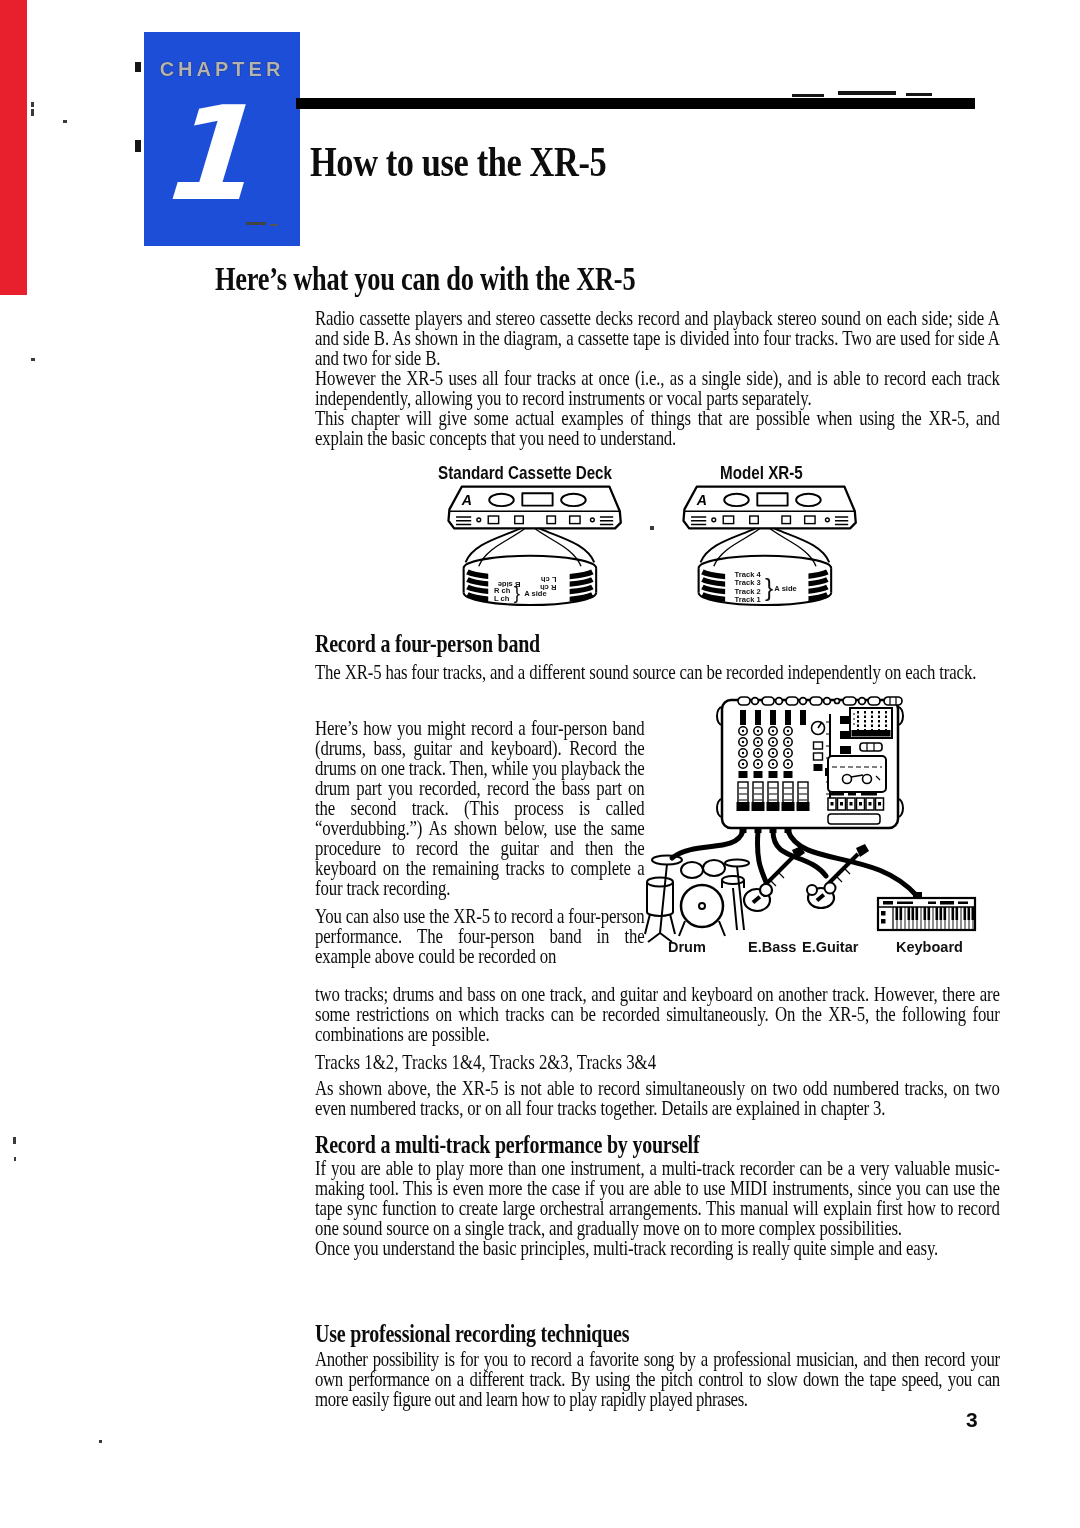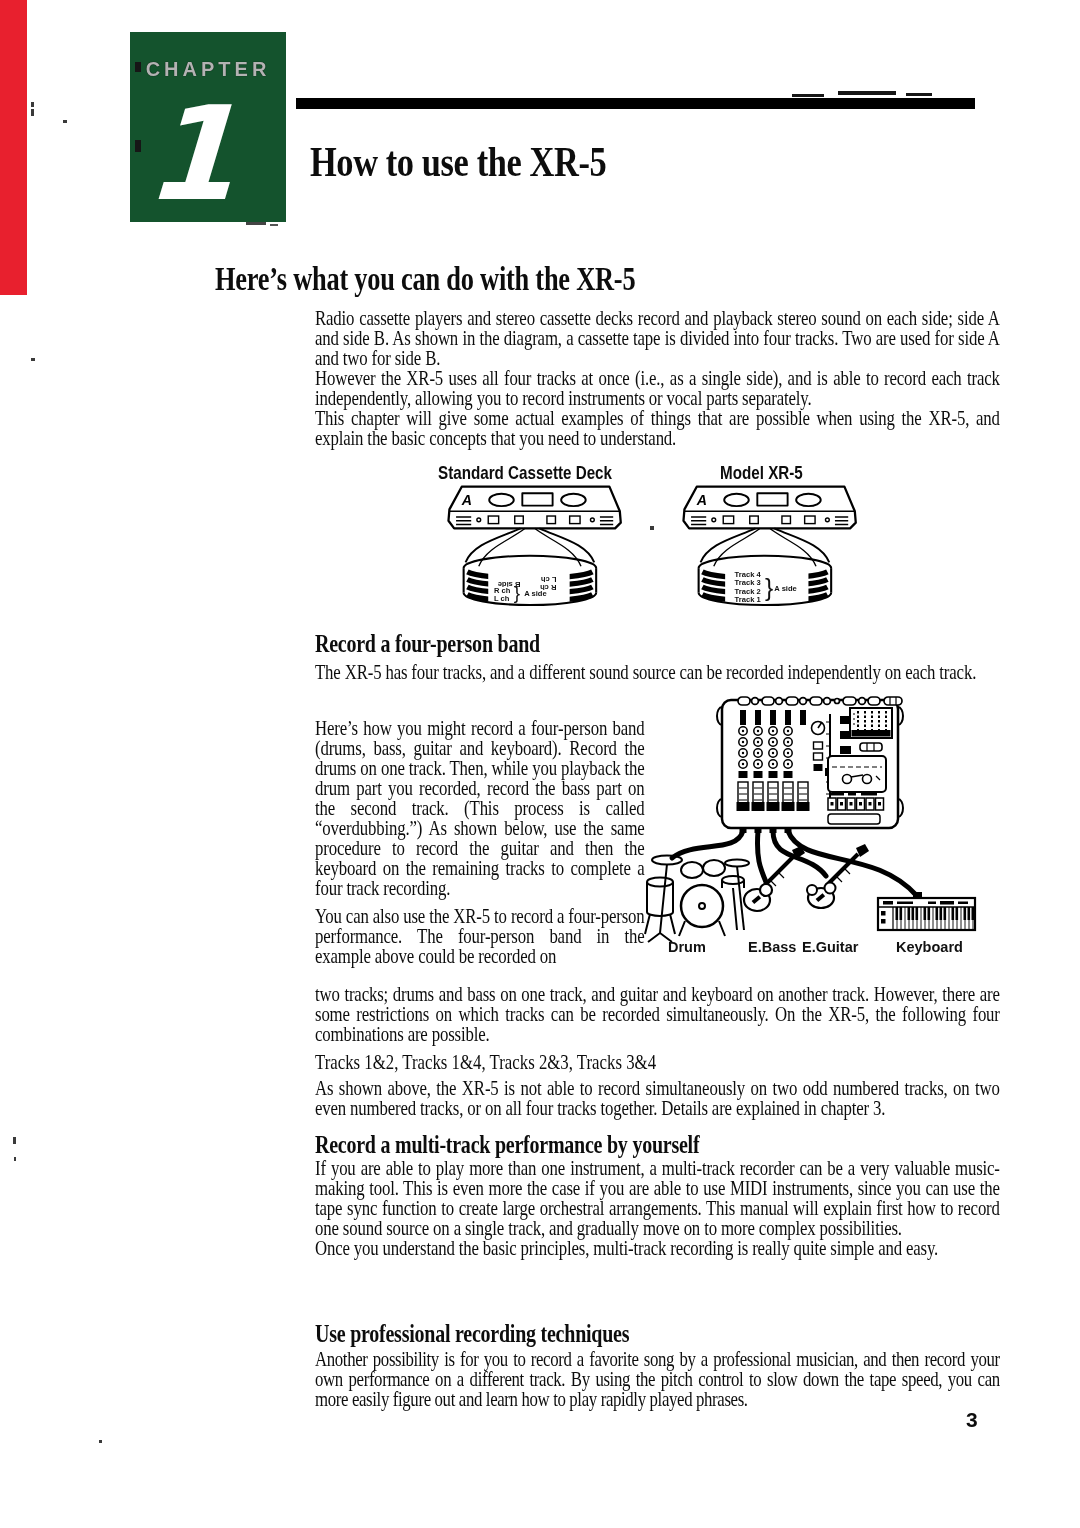--- a/index.html
+++ b/index.html
@@ -9,21 +9,21 @@
   .cond{transform:scaleX(0.8);transform-origin:0 0;}
   .body-text{font-size:21px;line-height:20px;text-align:justify;letter-spacing:-0.2px;}
   .body-text p{margin:0;}
   .tight{letter-spacing:-0.45px;}
   .paragap{margin-top:8px !important;}
   .big-heading{font-weight:700;font-size:33px;letter-spacing:-0.3px;white-space:nowrap;}
   .sub-heading{font-weight:700;font-size:25px;letter-spacing:-0.3px;white-space:nowrap;}
   .page-title{font-weight:700;font-size:43px;letter-spacing:-0.5px;white-space:nowrap;}
   .diagram-label{font-family:"Liberation Sans",sans-serif;font-weight:700;font-size:19px;white-space:nowrap;}
   .chapter-tab{left:0;top:0;width:27px;height:295px;background:#e8202e;}
-  .chapter-box{left:130px;top:32px;width:156px;height:190px;background:#14532d;}
+  .chapter-box{left:144px;top:32px;width:156px;height:214px;background:#1d4ed8;}
   .chapter-label{position:absolute;left:0;right:0;top:26px;text-align:center;
      font-family:"Liberation Sans",sans-serif;font-weight:700;font-size:20px;
      letter-spacing:4px;color:#b3b3b3;text-shadow:0 0 1px #000;}
   .chapter-num{position:absolute;left:0;right:10px;top:52px;text-align:center;
      font-family:"DejaVu Sans",sans-serif;font-weight:700;font-style:italic;
      font-size:130px;line-height:140px;color:#ffffff;transform:skewX(-6deg);}
   .title-bar{left:296px;top:98px;width:679px;height:11px;background:#000;}
   .dash{position:absolute;background:#161616;}
   .speck{position:absolute;background:#3a3a3a;}
   .page-number{font-family:"Liberation Sans",sans-serif;font-weight:700;font-size:21px;}

